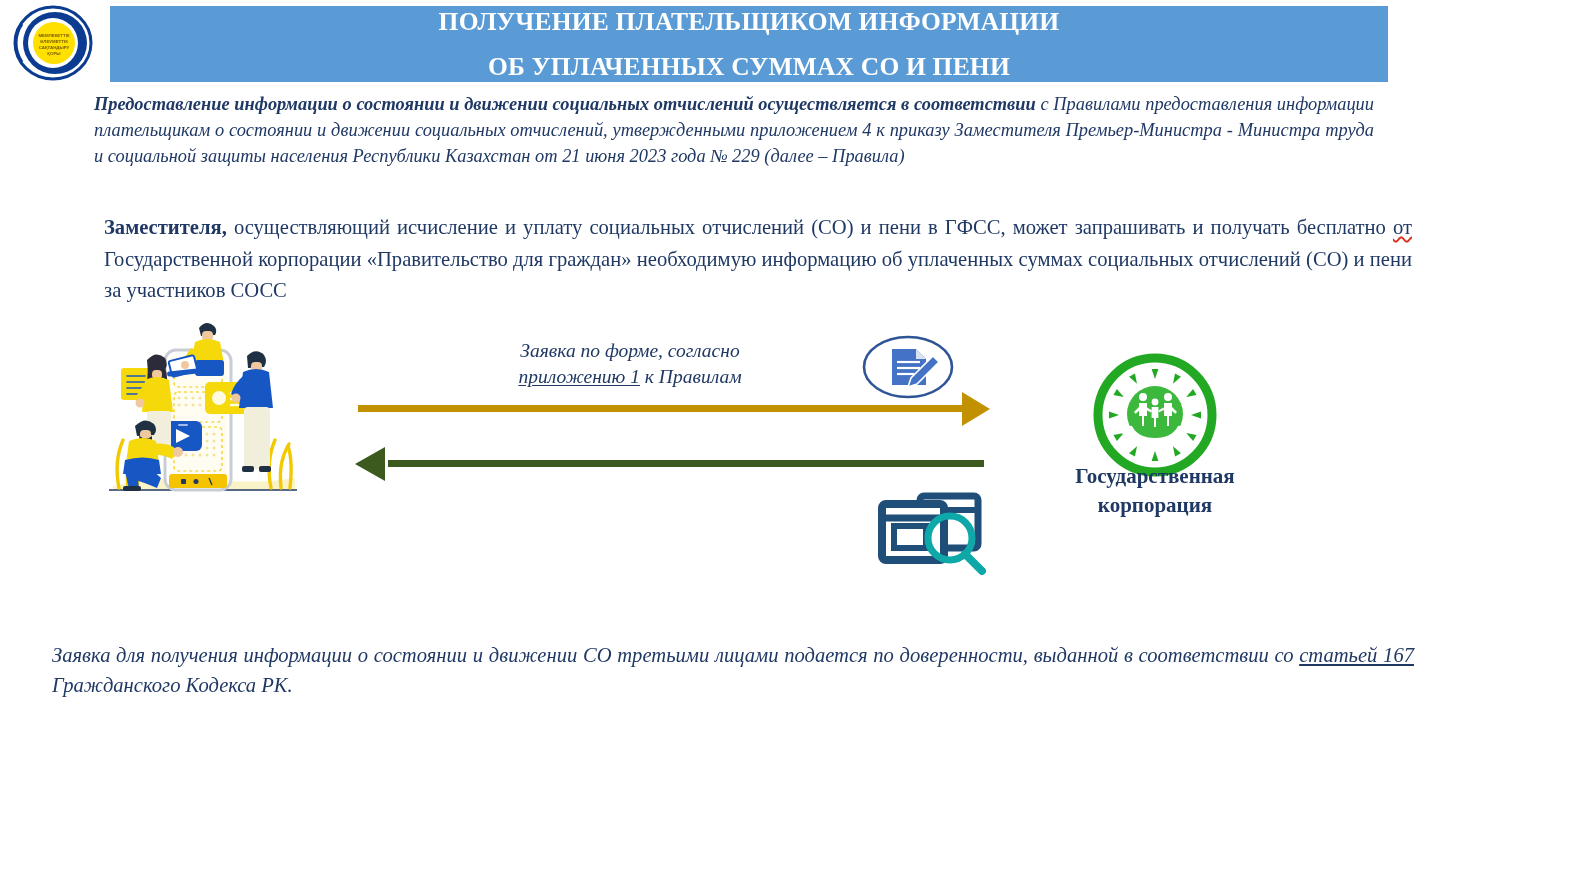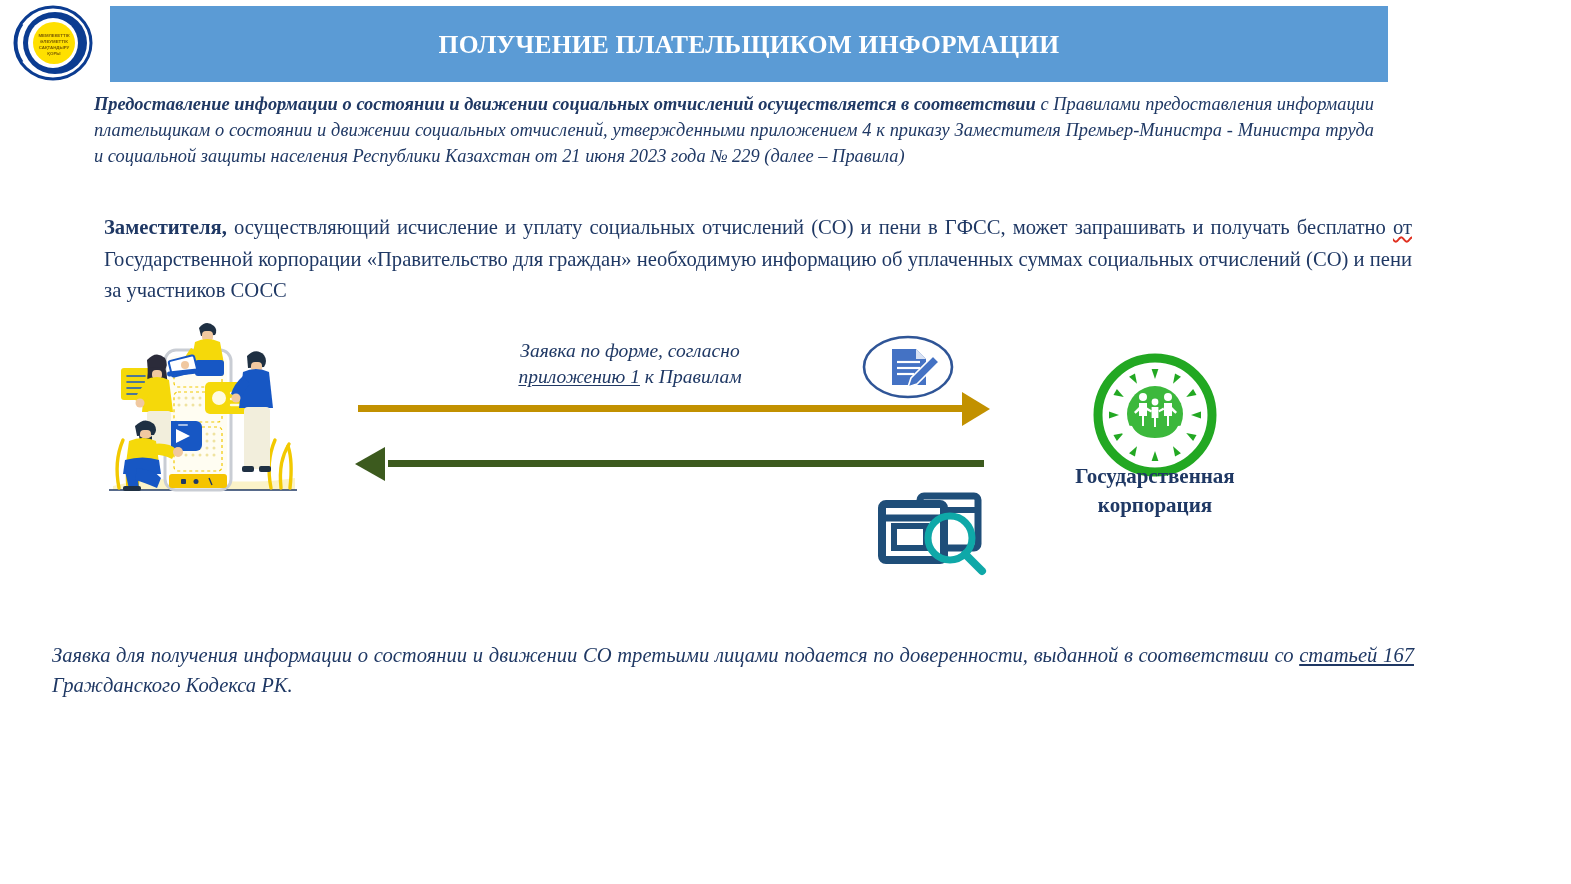--- a/index.html
+++ b/index.html
@@ -21,21 +21,21 @@
   .header-bar {
     position: absolute;
     left: 110px;
     top: 6px;
     width: 1278px;
     height: 76px;
     background: #5B9BD5;
     display: flex;
     flex-direction: column;
     align-items: center;
-    justify-content: center;
+    justify-content: space-between;
     box-sizing: border-box;
   }
   .header-line {
     color: #ffffff;
     font-weight: bold;
     font-size: 25.5px;
     line-height: 31px;
     letter-spacing: 0.2px;
     white-space: nowrap;
     text-align: center;
@@ -232,20 +232,21 @@
       <text x="42" y="33">МЕМЛЕКЕТТІК</text>
       <text x="42" y="39">ӘЛЕУМЕТТІК</text>
       <text x="42" y="45">САҚТАНДЫРУ</text>
       <text x="42" y="51">ҚОРЫ</text>
     </g>
   </svg>
 </div>
 
 <div class="header-bar">
   <div class="header-line">ПОЛУЧЕНИЕ  ПЛАТЕЛЬЩИКОМ ИНФОРМАЦИИ</div>
+  <div class="header-line">ОБ УПЛАЧЕННЫХ СУММАХ СО И ПЕНИ</div>
 </div>
 
 <div class="intro-par">
   <span class="lead">Предоставление информации о состоянии и движении социальных отчислений осуществляется в соответствии</span><span> с   Правилами предоставления информации плательщикам о состоянии и движении социальных отчислений, утвержденными приложением 4 к приказу Заместителя Премьер-Министра - Министра труда и социальной защиты населения Республики Казахстан от 21 июня 2023 года № 229 (далее – Правила)</span>
 </div>
 
 <div class="main-par">
   <span class="strong">Заместителя,</span><span> осуществляющий исчисление и уплату социальных отчислений (СО) и пени в  ГФСС, может запрашивать и получать бесплатно </span><span class="spell">от</span><span> Государственной корпорации «Правительство для граждан» необходимую информацию об уплаченных  суммах социальных отчислений (СО) и пени за участников СОСС</span>
 </div>
 

